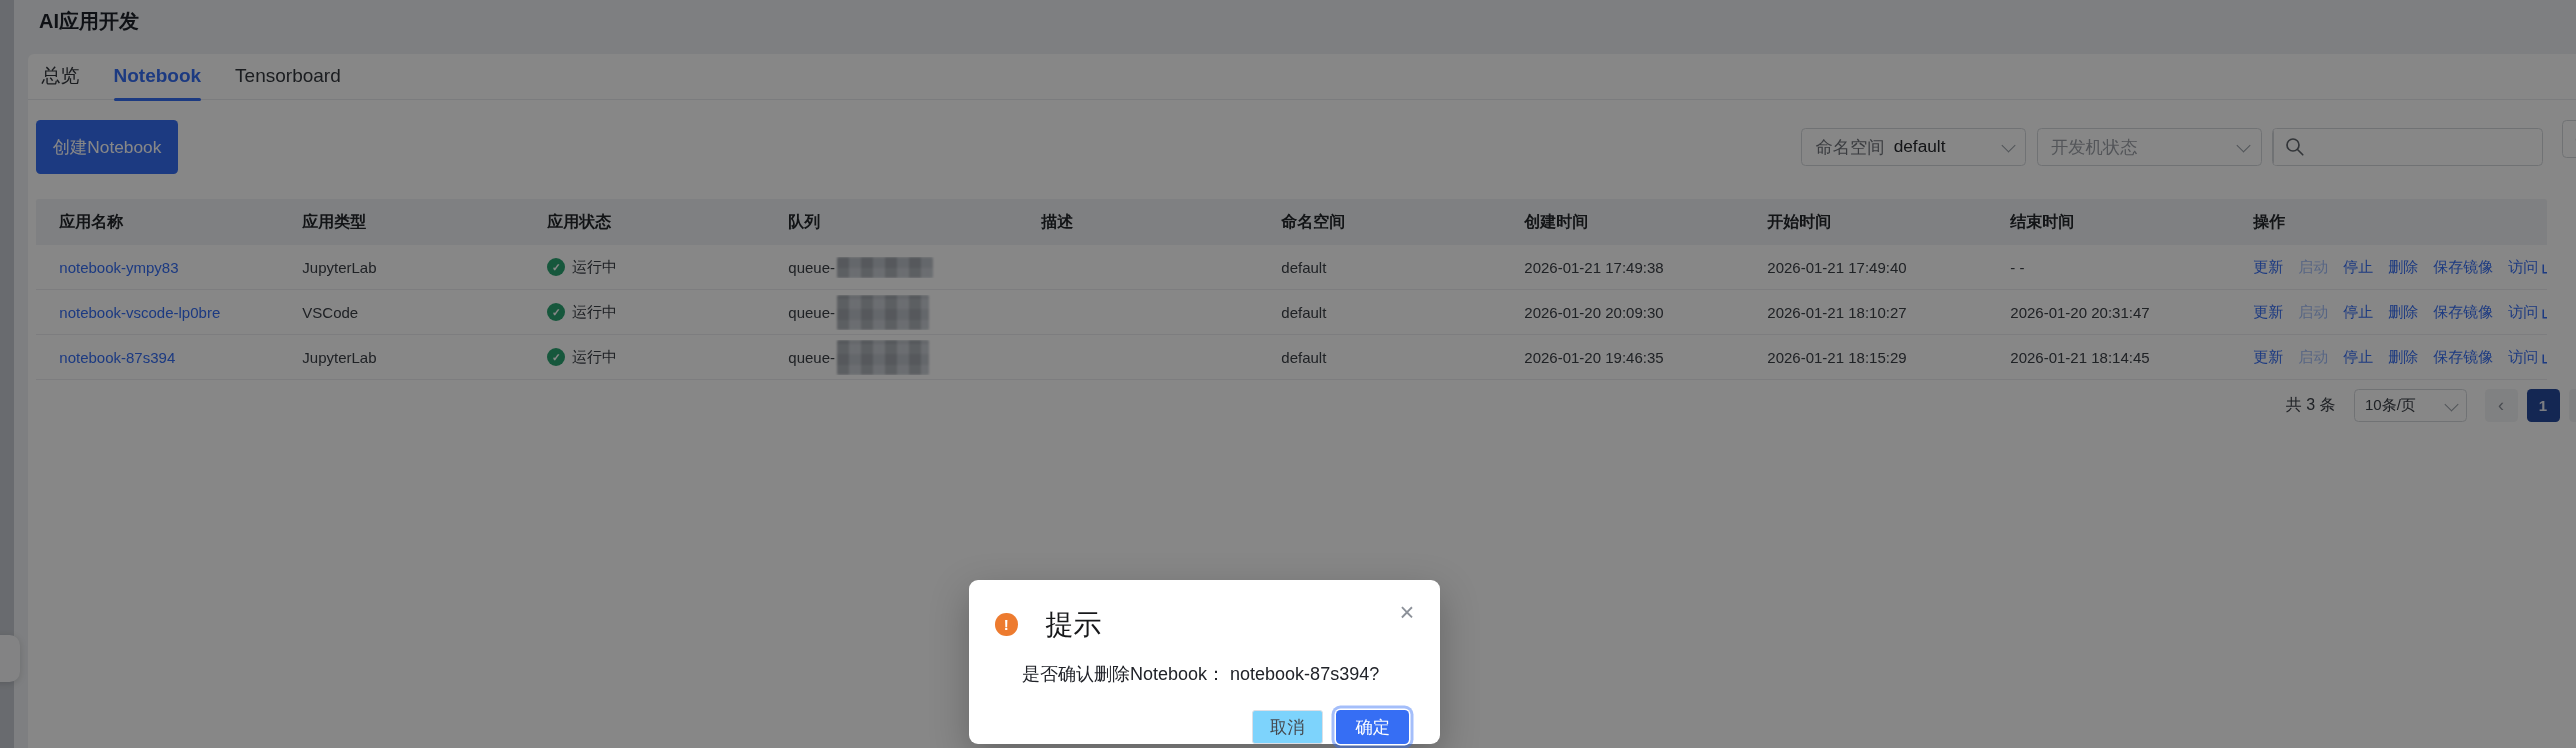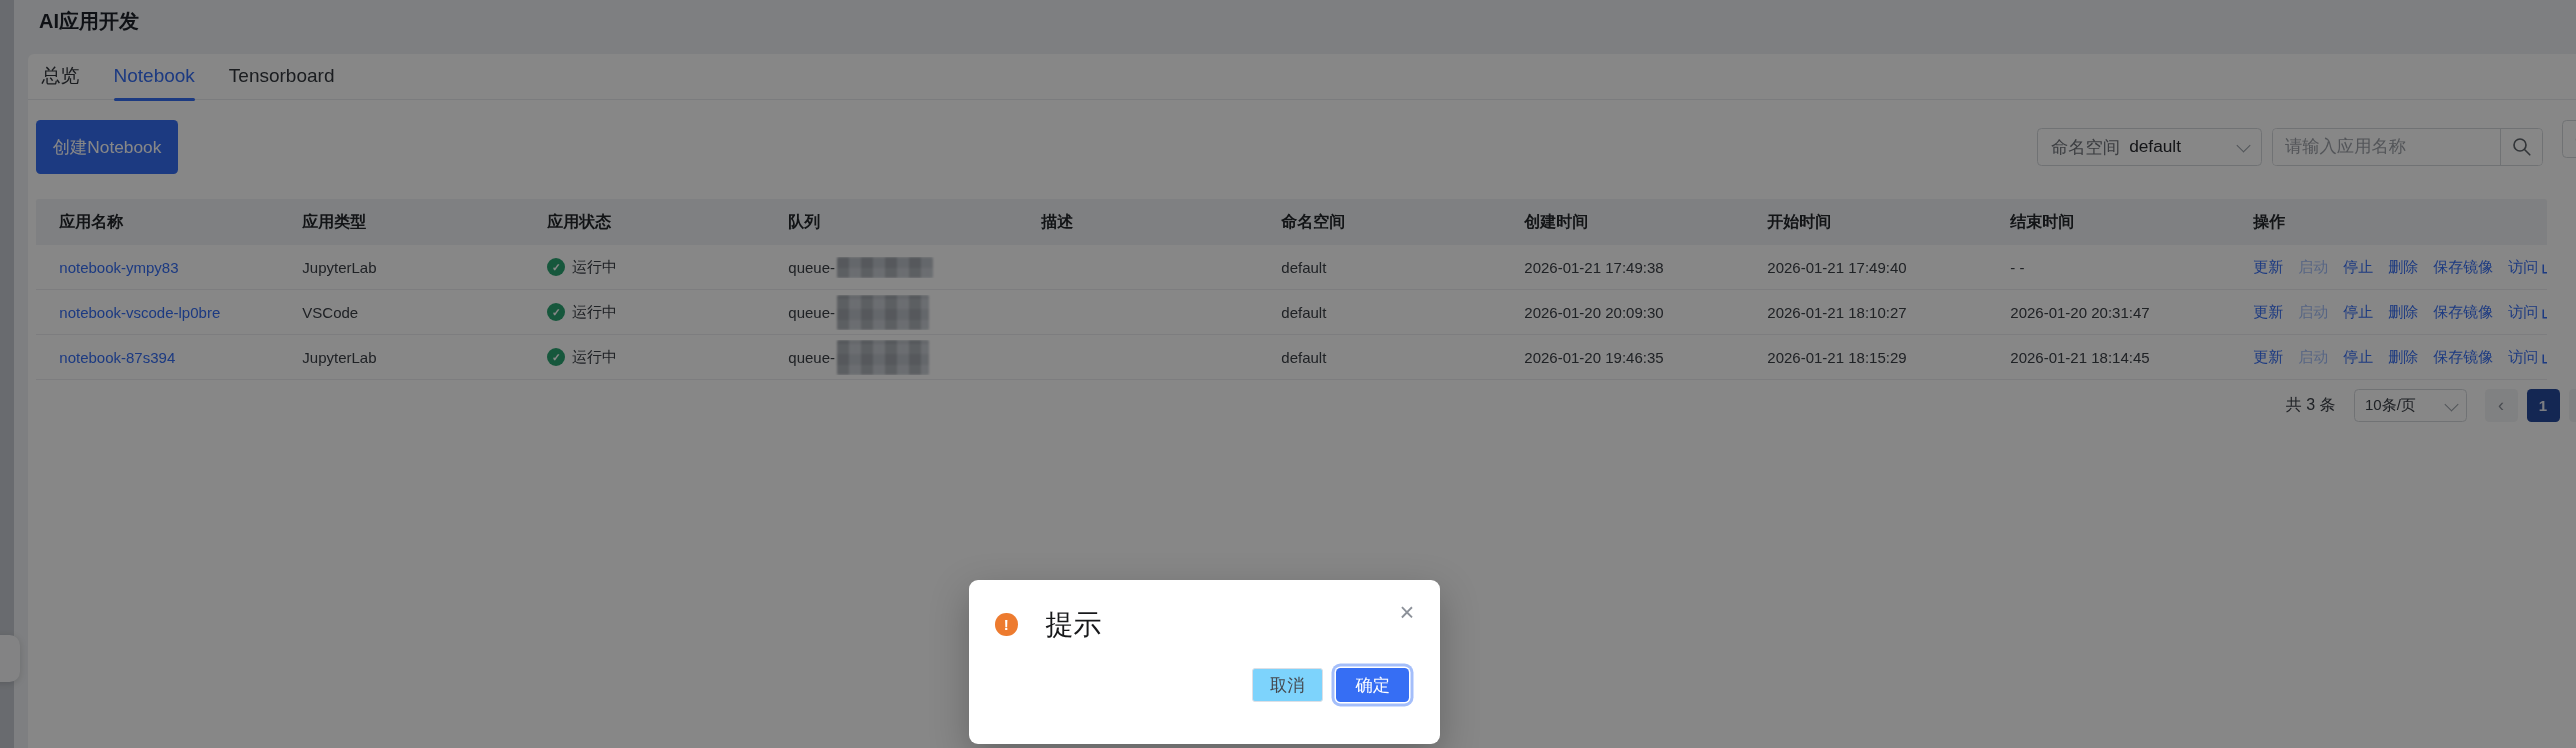--- a/index.html
+++ b/index.html
@@ -24,21 +24,21 @@
     border-radius:10.5px; box-shadow:0 1.5px 7.5px rgba(0,0,0,.15); z-index:2; }
 
   .page-title { position:absolute; left:39px; top:7.5px; font-size:20px; font-weight:bold; color:#1d2129; }
 
   .card { position:absolute; left:28px; top:54px; right:0; bottom:0; background:#ffffff; border-radius:6px 0 0 0; }
 
   
   .tabs { display:flex; align-items:center; gap:34px; height:46px; padding-left:13.5px;
     border-bottom:1.5px solid var(--line); }
   .tab { position:relative; height:46px; line-height:44px; font-size:19px; color:#33373d; cursor:pointer; }
-  .tab.active { color:var(--primary); font-weight:normal; }
+  .tab.active { color:var(--primary); font-weight:bold; }
   .tab.active::after { content:""; position:absolute; left:0; right:0; bottom:-1.5px; height:3px; background:var(--primary); border-radius:1.5px; }
 
   
   .toolbar { display:flex; justify-content:space-between; align-items:center; margin-top:19.5px; padding:0 33px 0 8.3px; }
   .btn-primary { height:54px; padding:0 16.5px; background:var(--primary); color:#fff; font-size:17.3px;
     border:none; border-radius:4.5px; cursor:pointer; font-family:inherit; }
   .filters { display:flex; align-items:center; gap:10.5px; }
   .select-box { display:flex; align-items:center; width:225px; height:38px; border:0.8px solid var(--border);
     border-radius:4.5px; padding:0 13.5px; background:#fff; font-size:17.3px; cursor:pointer; }
   .select-label { color:#70747b; margin-right:9px; white-space:nowrap; }
@@ -121,22 +121,25 @@
   </div>
 
   <div class="toolbar">
     <button class="btn-primary">创建Notebook</button>
     <div class="filters">
       <div class="select-box">
         <span class="select-label">命名空间</span>
         <span class="select-value">default</span>
         <span class="chev"></span>
       </div>
+      <div class="select-box">
+        <span class="select-placeholder">开发机状态</span>
+        <span class="chev"></span>
+      </div>
       <div class="search-box">
-        <input type="text" placeholder="请输入应用名称" style="">
         <span class="search-seg">
           <span>
             <svg width="21" height="21" viewBox="0 0 28 28">
                 <circle cx="12" cy="12" r="8" fill="none" stroke="#5f646b" stroke-width="2.2"></circle>
                 <line x1="18" y1="18" x2="25" y2="25" stroke="#5f646b" stroke-width="2.2" stroke-linecap="round"></line>
               </svg>
           </span>
         </span>
       </div>
     </div>
@@ -277,18 +280,19 @@
 </button>
 
 <div class="overlay"></div>
 
 <div class="dialog">
   <div class="dialog-header">
     <span class="dialog-icon">!</span>
     <span class="dialog-title">提示</span>
   </div>
   <span class="dialog-close">×</span>
+  <div class="dialog-body">是否确认删除Notebook： notebook-87s394?</div>
   <div class="dialog-footer">
     <button class="btn-cancel">取消</button>
     <button class="btn-confirm">确定</button>
   </div>
 </div>
 
 
 </body></html>

